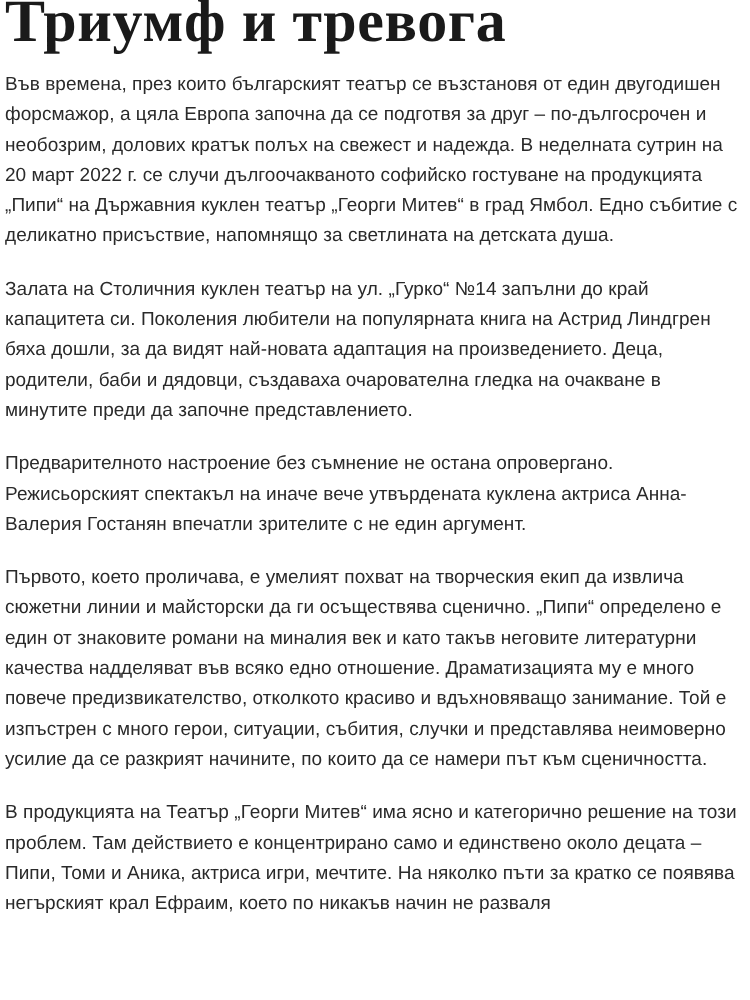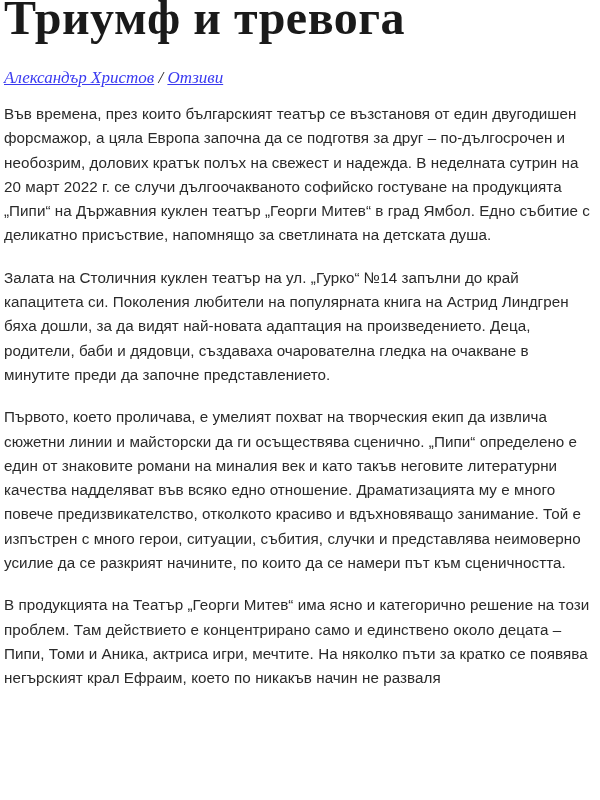--- a/index.html
+++ b/index.html
@@ -32,25 +32,21 @@
     margin: 0 0 18px 0;
     letter-spacing: 0.05px;
   }
 </style>
 </head>
 <body>
 
 <div class="page">
   <h1>Триумф и тревога</h1>
 
-  <div class="byline">
-    <a href="#">Александър Христов</a>
-    <span class="sep">/</span>
-    <a href="#">Отзиви</a>
-  </div>
 
   <div class="article">
     <p>Във времена, през които българският театър се възстановя от един двугодишен форсмажор, а цяла Европа започна да се подготвя за друг – по-дългосрочен и необозрим, долових кратък полъх на свежест и надежда. В неделната сутрин на 20 март 2022 г. се случи дългоочакваното софийско гостуване на продукцията „Пипи“ на Държавния куклен театър „Георги Митев“ в град Ямбол. Едно събитие с деликатно присъствие, напомнящо за светлината на детската душа.</p>
     <p>Залата на Столичния куклен театър на ул. „Гурко“ №14 запълни до край капацитета си. Поколения любители на популярната книга на Астрид Линдгрен бяха дошли, за да видят най-новата адаптация на произведението. Деца, родители, баби и дядовци, създаваха очарователна гледка на очакване в минутите преди да започне представлението.</p>
+    <p>Предварителното настроение без съмнение не остана опровергано. Режисьорският спектакъл на иначе вече утвърдената куклена актриса Анна-Валерия Гостанян впечатли зрителите с не един аргумент.</p>
     <p>Първото, което проличава, е умелият похват на творческия екип да извлича сюжетни линии и майсторски да ги осъществява сценично. „Пипи“ определено е един от знаковите романи на миналия век и като такъв неговите литературни качества надделяват във всяко едно отношение. Драматизацията му е много повече предизвикателство, отколкото красиво и вдъхновяващо занимание. Той е изпъстрен с много герои, ситуации, събития, случки и представлява неимоверно усилие да се разкрият начините, по които да се намери път към сценичността.</p>
     <p>В продукцията на Театър „Георги Митев“ има ясно и категорично решение на този проблем. Там действието е концентрирано само и единствено около децата – Пипи, Томи и Аника, актриса игри, мечтите. На няколко пъти за кратко се появява негърският крал Ефраим, което по никакъв начин не разваля</p>
   </div>
 </div>
 
 </body></html>

